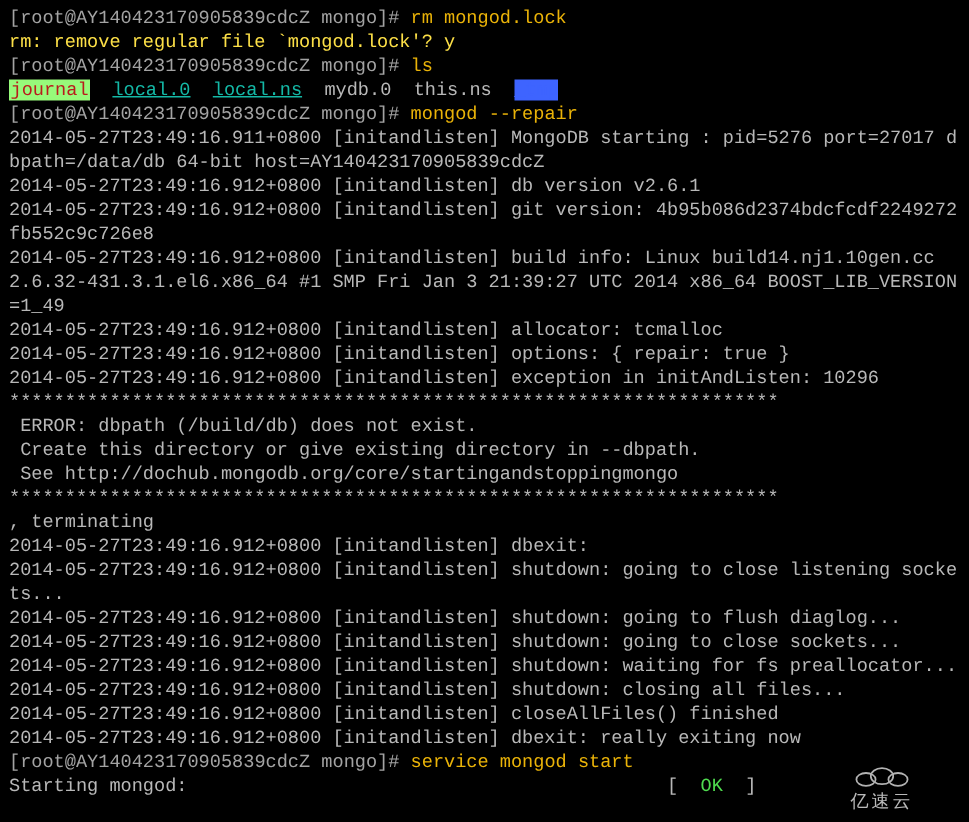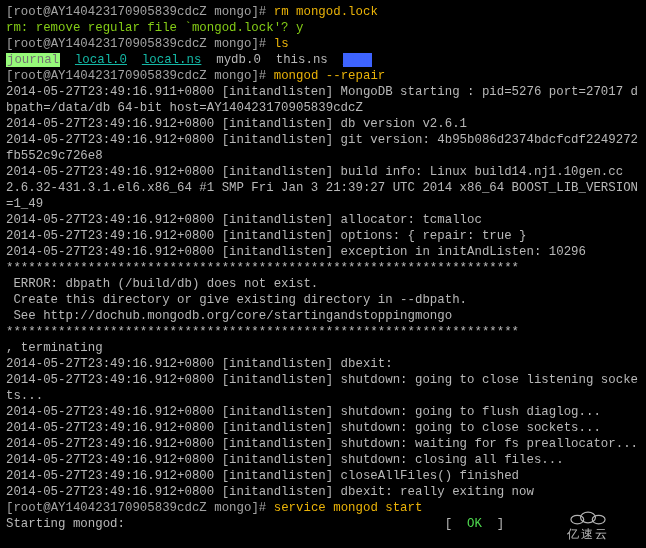--- a/index.html
+++ b/index.html
@@ -19,22 +19,22 @@
     box-sizing: border-box;
     position: relative;
   }
   pre {
     margin: 0;
     white-space: pre-wrap;
     word-break: break-all;
     font-family: inherit;
   }
   .white { color: #a3a3a3; }
-  .dim   { color: #84cc16; }
-  .hl-journal { background: #97fa7a; color: #737373; padding: 0 1px; }
+  .dim   { color: #fde047; }
+  .hl-journal { background: #97fa7a; color: #b91c1c; padding: 0 1px; }
   .hl-teal    { color: #14b8a6; text-decoration: underline; }
   .hl-blue    { color: #3e64ff; background: #3e64ff; margin-top: 40px; } 
   .cmd { color: #eab308; }
   .rule { color: #b8b8b8; }
   .ok  { color: #4fdb4f; }
   .bracket { color: #b8b8b8; }
   .watermark {
     position: absolute;
     right: 8px;
     bottom: 6px;

